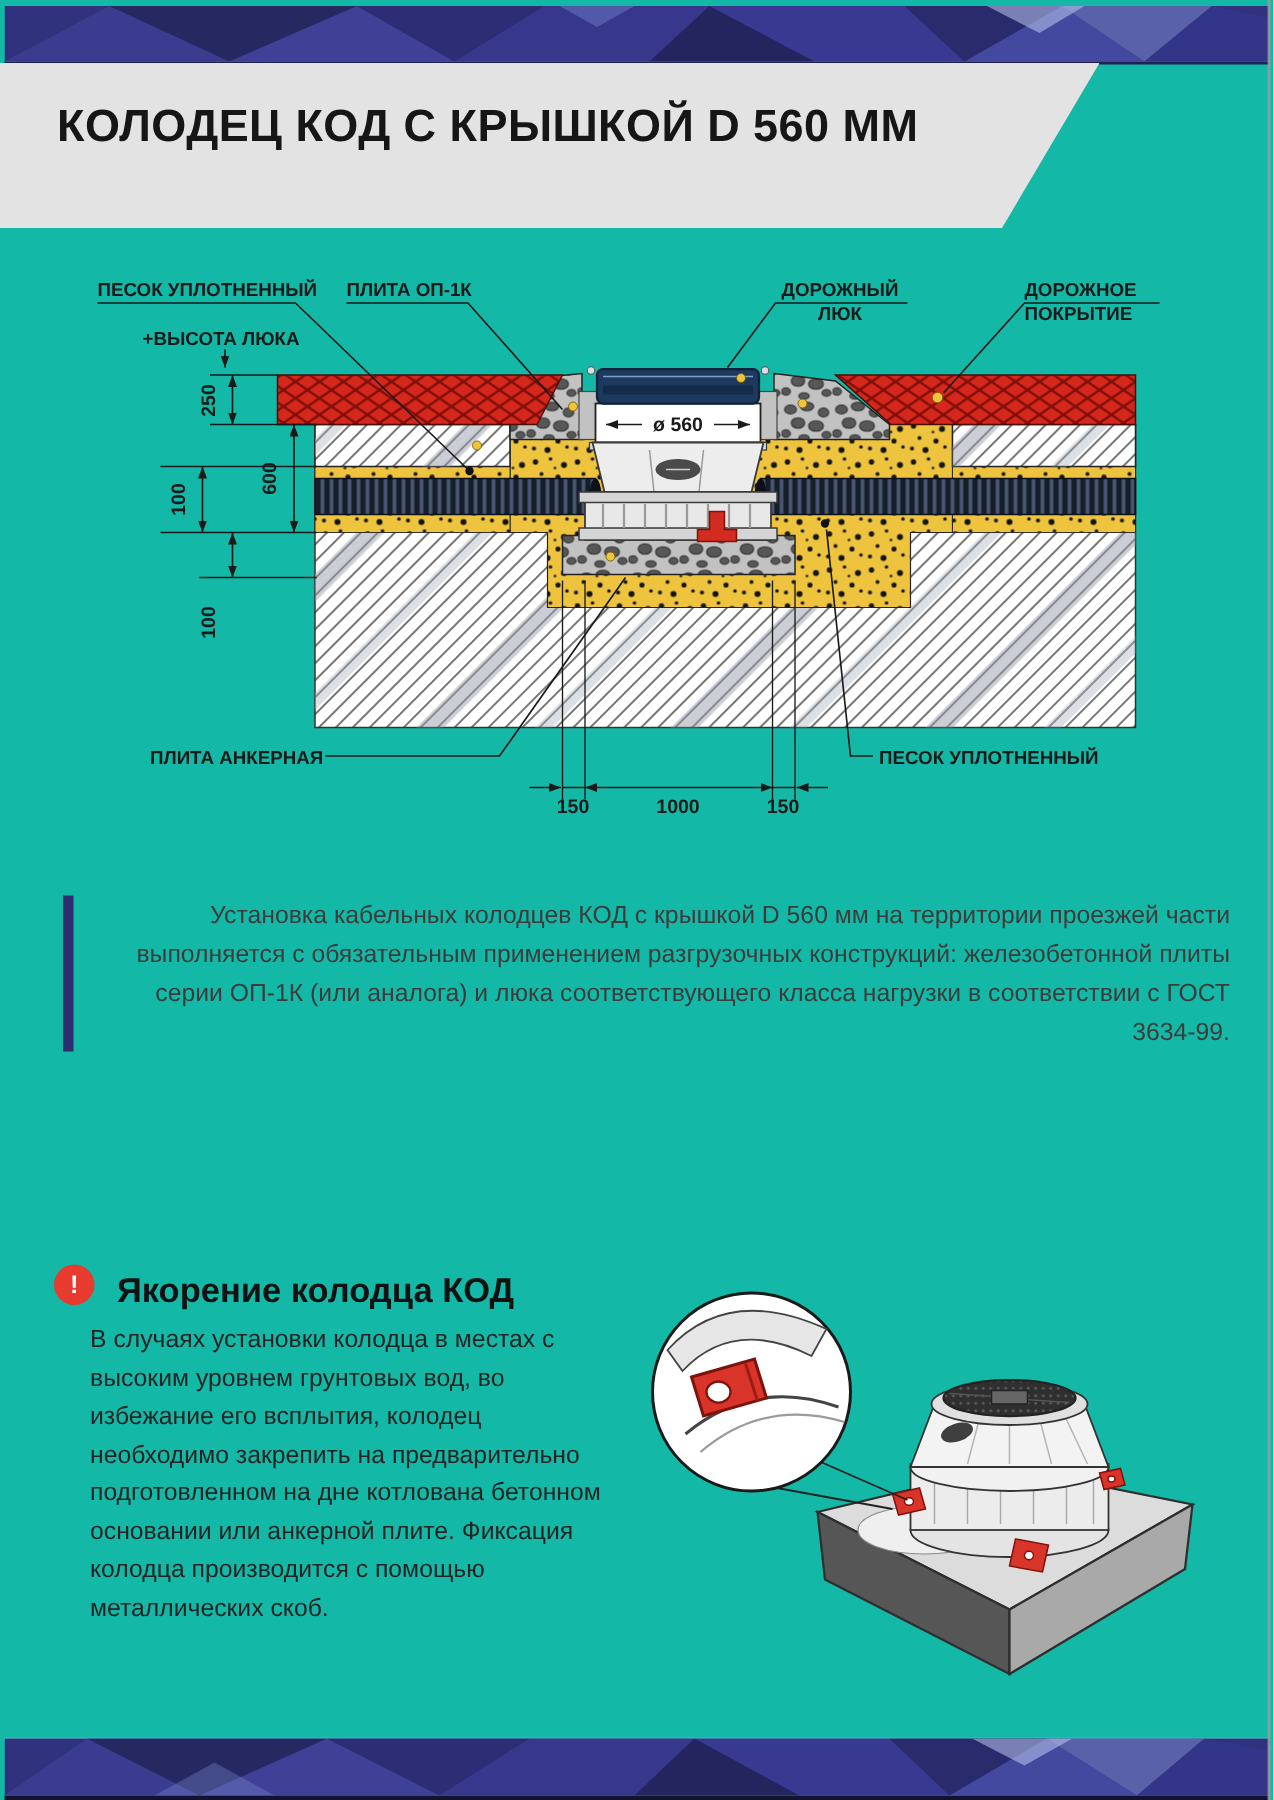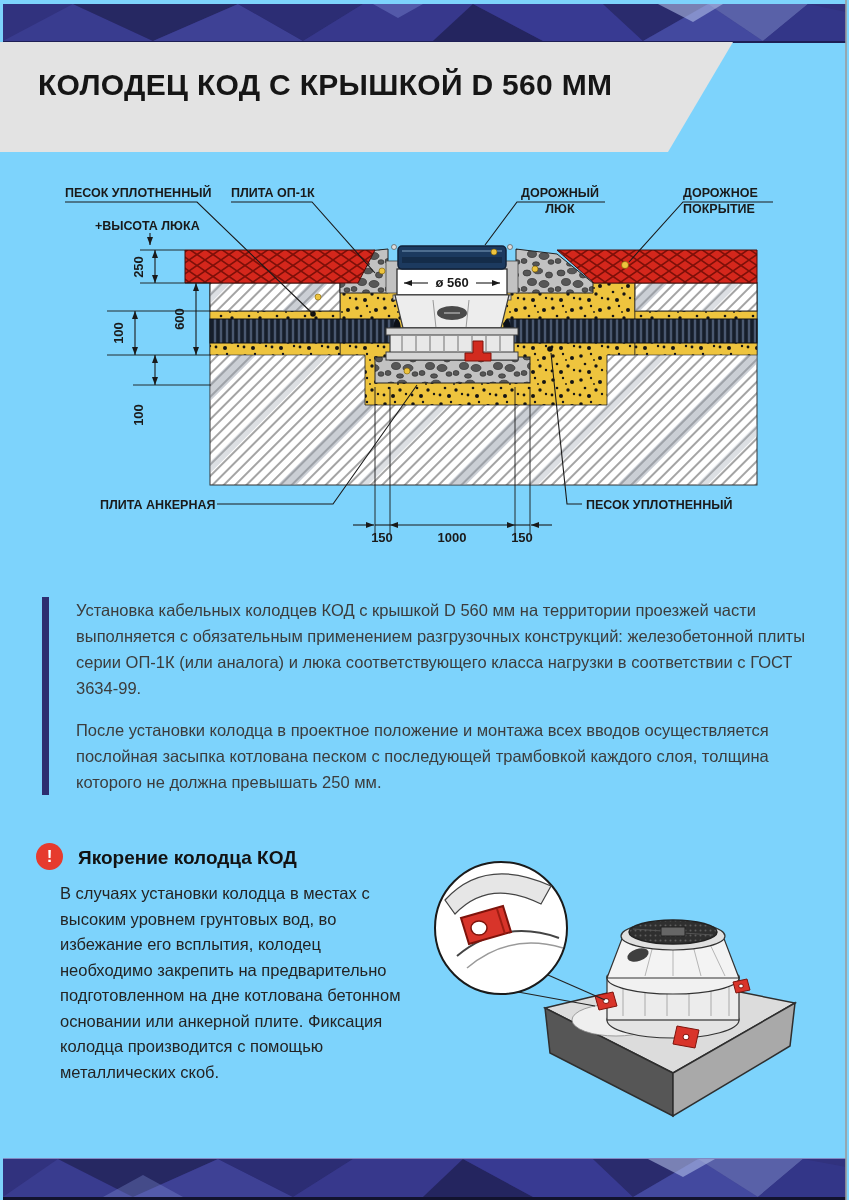--- a/index.html
+++ b/index.html
@@ -1,36 +1,36 @@
 <!DOCTYPE html>
 <html><head>
 <meta charset="utf-8">
 <style>
   html,body{margin:0;padding:0;background:#ffffff;}
-  .page{position:relative;width:849px;height:1200px;background:#7dd3fc;overflow:hidden;
+  .page{position:relative;width:849px;height:1200px;background:#14b8a6;overflow:hidden;
         font-family:"Liberation Sans",sans-serif;}
   .band{position:absolute;left:3px;width:843px;}
   .band svg{display:block;}
   .band-top{top:4px;height:37px;border-bottom:2px solid #1e1f55;}
   .band-bottom{top:1158px;height:38px;border-top:1px solid #8089c2;border-bottom:3px solid #12132f;}
   .right-border{position:absolute;top:0;right:2px;width:2px;height:1200px;background:#9c9c9c;opacity:.8;}
   .banner{position:absolute;top:42px;left:0;width:740px;height:110px;background:#e3e3e3;
           clip-path:polygon(0 0,733px 0,668px 110px,0 110px);}
   .banner h1{margin:0;padding:24px 0 0 38px;font-size:30px;line-height:37px;font-weight:700;
              color:#161616;letter-spacing:.3px;}
   .diagram{position:absolute;top:183px;left:45px;}
   .content{position:absolute;top:597px;left:42px;width:778px;display:flex;}
   .accent{width:7px;background:#2c2e71;flex:none;}
-  .paras{margin-left:27px;font-size:16.5px;line-height:26px;color:#3c3c3c;}
+  .paras{margin-left:27px;font-size:16.5px;line-height:26px;color:#3c3c3c;text-align:right;}
   .paras p{margin:0;}
   .paras p + p{margin-top:16px;}
   .anchor-head{position:absolute;top:843px;left:36px;display:flex;align-items:flex-start;}
   .warn{width:27px;height:27px;border-radius:50%;background:#e63b2e;color:#fff;font-weight:700;
         text-align:center;line-height:27px;font-size:17px;flex:none;}
-  .anchor-title{margin-left:15px;padding-top:4px;font-size:19px;font-weight:700;color:#121212;}
+  .anchor-title{margin-left:15px;padding-top:4px;font-size:23px;font-weight:700;color:#121212;}
   .anchor-text{position:absolute;top:881px;left:60px;width:354px;font-size:16.5px;line-height:25.5px;color:#242424;}
   .illus{position:absolute;top:848px;left:423px;}
   text{font-family:"Liberation Sans",sans-serif;}
   .dlabel{font-size:12.5px;font-weight:700;fill:#1a1a1a;}
   .ddim{font-size:13px;font-weight:700;fill:#1a1a1a;}
   .ldr{stroke:#1a1a1a;stroke-width:1.1;fill:none;}
   .ext{stroke:#1a1a1a;stroke-width:.9;fill:none;}
   .dim{stroke:#1a1a1a;stroke-width:1.1;fill:none;}
 </style>
 </head>
@@ -246,21 +246,20 @@
       <text class="ddim" x="337" y="359" text-anchor="middle">150</text>
       <text class="ddim" x="407" y="359" text-anchor="middle">1000</text>
       <text class="ddim" x="477" y="359" text-anchor="middle">150</text>
     </g>
   </svg>
 
   <div class="content">
     <div class="accent"></div>
     <div class="paras">
       <p>Установка кабельных колодцев КОД с крышкой D 560 мм на территории проезжей части выполняется с обязательным применением разгрузочных конструкций: железобетонной плиты серии ОП-1К (или аналога) и люка соответствующего класса нагрузки в соответствии с ГОСТ 3634-99.</p>
-      <p>После установки колодца в проектное положение и монтажа всех вводов осуществляется послойная засыпка котлована песком с последующей трамбовкой каждого слоя, толщина которого не должна превышать 250 мм.</p>
     </div>
   </div>
 
   <div class="anchor-head">
     <div class="warn">!</div>
     <div class="anchor-title">Якорение колодца КОД</div>
   </div>
   <div class="anchor-text">В случаях установки колодца в местах с высоким уровнем грунтовых вод, во избежание его всплытия, колодец необходимо закрепить на предварительно подготовленном на дне котлована бетонном основании или анкерной плите. Фиксация колодца производится с помощью металлических скоб.</div>
 
   <svg class="illus" width="410" height="295" viewBox="0 0 410 295">

